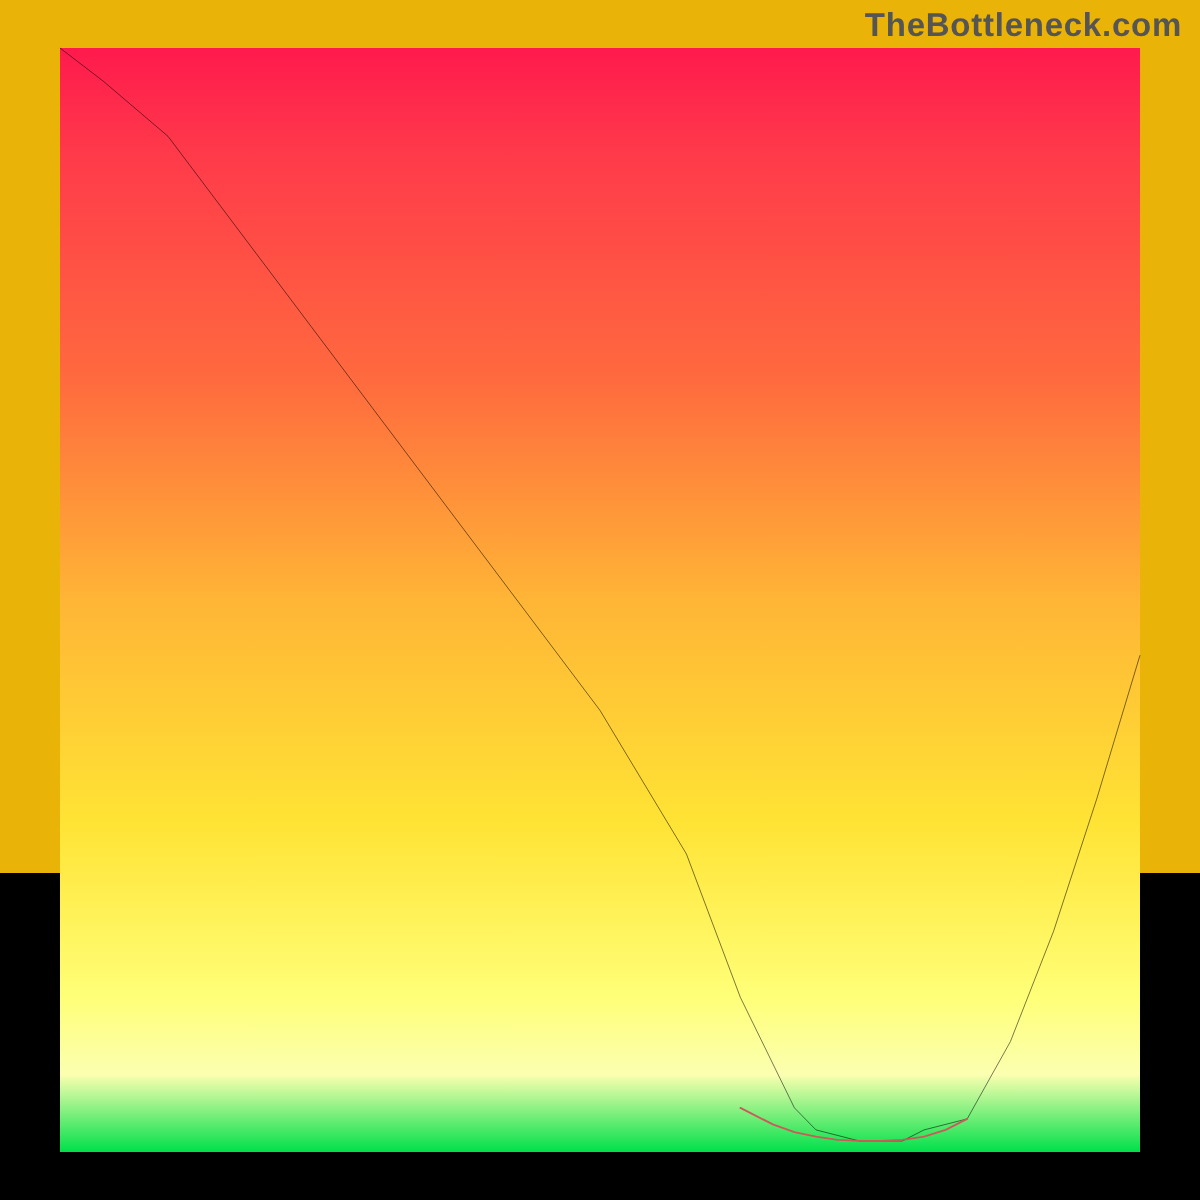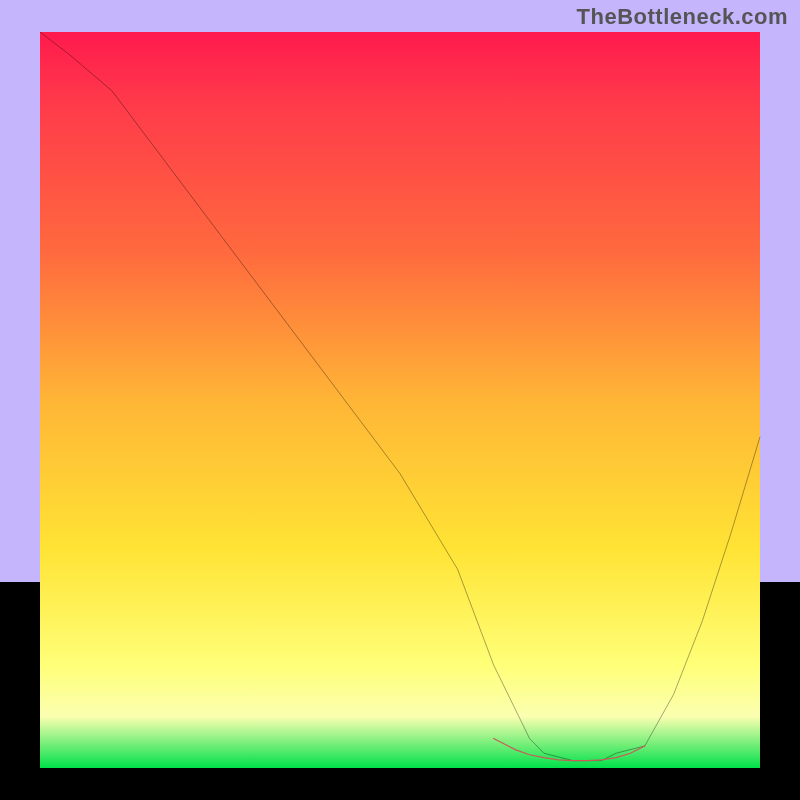--- a/index.html
+++ b/index.html
@@ -8,21 +8,21 @@
     width: 800px;
     height: 800px;
     background: #000;
     font-family: Arial, Helvetica, sans-serif;
     overflow: hidden;
   }
   .frame {
     position: relative;
     width: 800px;
     height: 582px;
-    background: #c4b5fd;
+    background: #eab308;
   }
   .watermark {
     position: absolute;
     top: 4px;
     right: 12px;
     color: #555;
     font-size: 22px;
     font-weight: 600;
     letter-spacing: 0.5px;
     z-index: 10;

